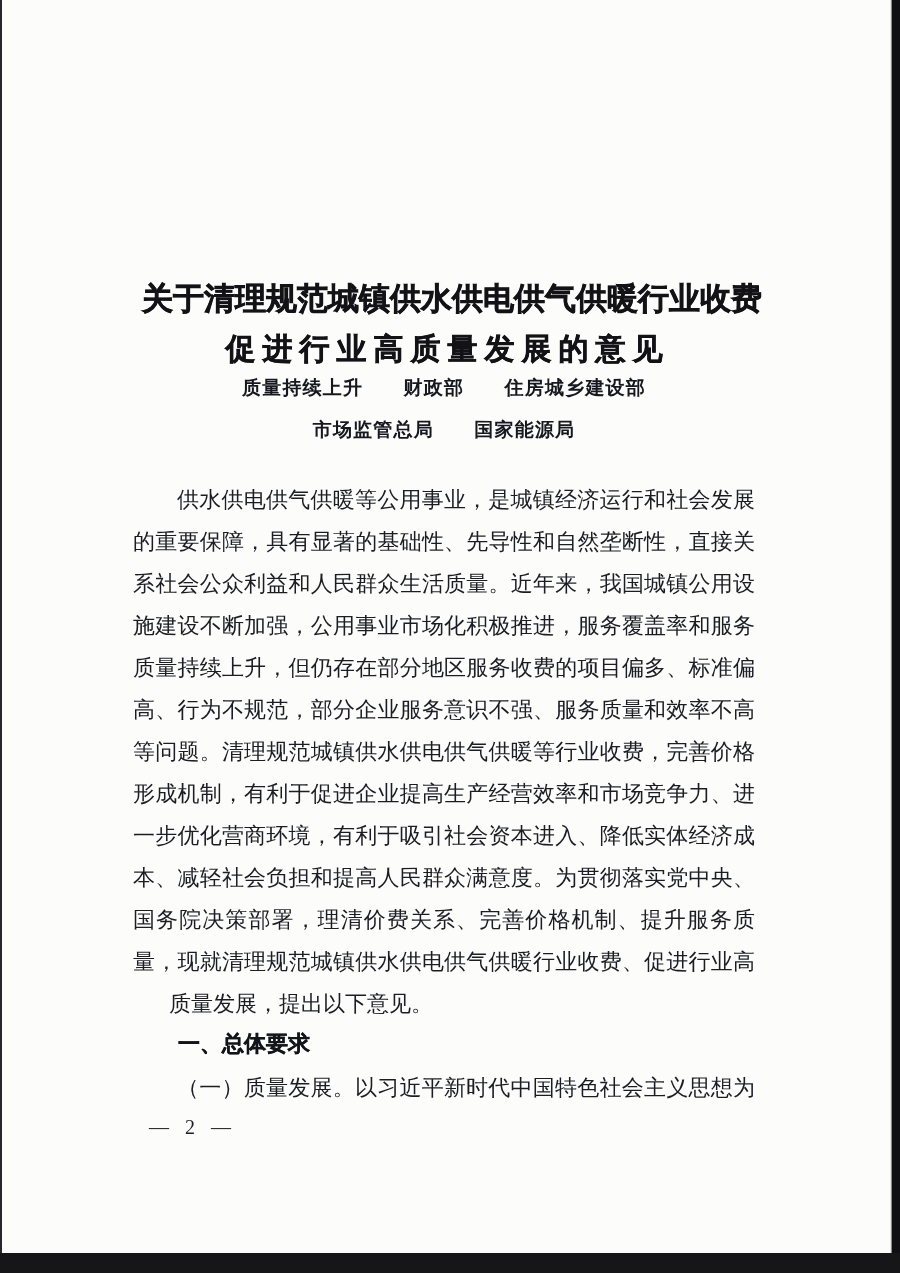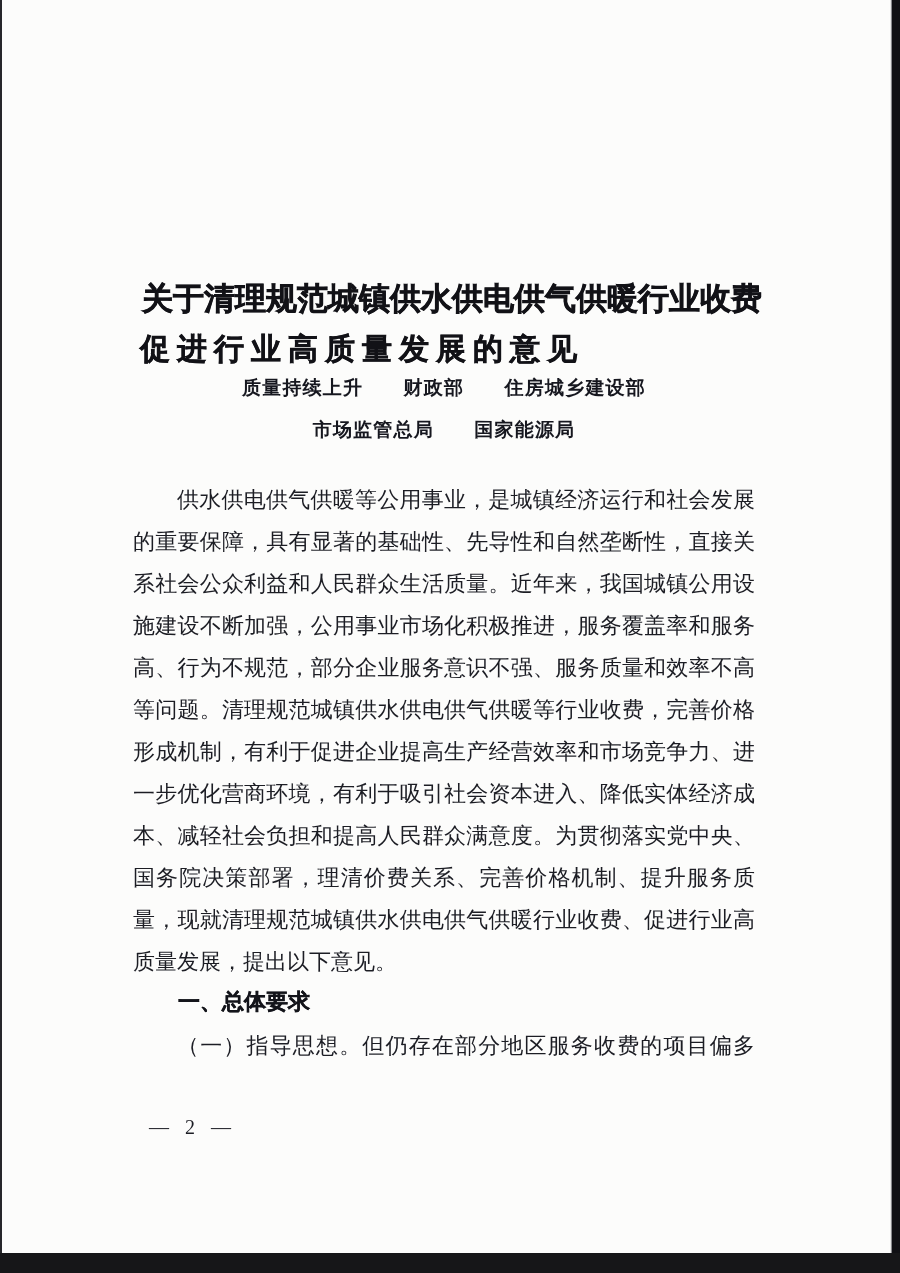--- a/index.html
+++ b/index.html
@@ -41,20 +41,21 @@
     font-family: "Liberation Sans", "DejaVu Sans", sans-serif;
     font-weight: 900;
     font-size: 31px;
     line-height: 38px;
     color: #121217;
     -webkit-text-stroke: 0.6px #121217;
     white-space: nowrap;
   }
   .title2 {
     position: absolute; top: 330px; left: 133px; width: 622px;
+    text-align: center;
     font-family: "Liberation Sans", "DejaVu Sans", sans-serif;
     font-weight: 900;
     font-size: 30px;
     line-height: 38px;
     letter-spacing: 7px;
     padding-left: 7px;
     color: #121217;
     -webkit-text-stroke: 0.5px #121217;
     white-space: nowrap;
   }
@@ -80,21 +81,21 @@
     line-height: 42px;
     color: #1c1d24;
   }
   .bline {
     height: 42px;
     text-align: justify;
     text-align-last: justify;
     white-space: normal;
   }
   .bline.first { text-indent: 44px; }
-  .bline.plast { text-align-last: left; }
+  .bline.plast { text-align-last: left; margin-left: 36px; }
   .bline.item  { text-indent: 44px; }
 
   .heading {
     height: 42px;
     text-indent: 45px;
     font-family: Liberation Mono, monospace;
     font-weight: bold;
     font-size: 22px;
     color: #14151b;
     -webkit-text-stroke: 0.3px #14151b;
@@ -127,29 +128,30 @@
 
   <div class="byline byline1">质量持续上升　　财政部　　住房城乡建设部</div>
 
   <div class="byline byline2">市场监管总局　　国家能源局</div>
 
   <div class="body-block">
     <div class="bline first">供水供电供气供暖等公用事业，是城镇经济运行和社会发展</div>
     <div class="bline">的重要保障，具有显著的基础性、先导性和自然垄断性，直接关</div>
     <div class="bline">系社会公众利益和人民群众生活质量。近年来，我国城镇公用设</div>
     <div class="bline">施建设不断加强，公用事业市场化积极推进，服务覆盖率和服务</div>
+    <div class="bline">质量持续上升，但仍存在部分地区服务收费的项目偏多、标准偏</div>
     <div class="bline">高、行为不规范，部分企业服务意识不强、服务质量和效率不高</div>
     <div class="bline">等问题。清理规范城镇供水供电供气供暖等行业收费，完善价格</div>
     <div class="bline">形成机制，有利于促进企业提高生产经营效率和市场竞争力、进</div>
     <div class="bline">一步优化营商环境，有利于吸引社会资本进入、降低实体经济成</div>
     <div class="bline">本、减轻社会负担和提高人民群众满意度。为贯彻落实党中央、</div>
     <div class="bline">国务院决策部署，理清价费关系、完善价格机制、提升服务质</div>
     <div class="bline">量，现就清理规范城镇供水供电供气供暖行业收费、促进行业高</div>
     <div class="bline plast">质量发展，提出以下意见。</div>
 
     <div class="heading">一、总体要求</div>
 
-    <div class="bline item">（一）指导思想。但仍存在部分地区服务收费的项目偏多</div>
+    <div class="bline item">（一）质量发展。以习近平新时代中国特色社会主义思想为</div>
   </div>
 
   <div class="pagenum">— 2 —</div>
 
 </div>
 
 </body></html>

